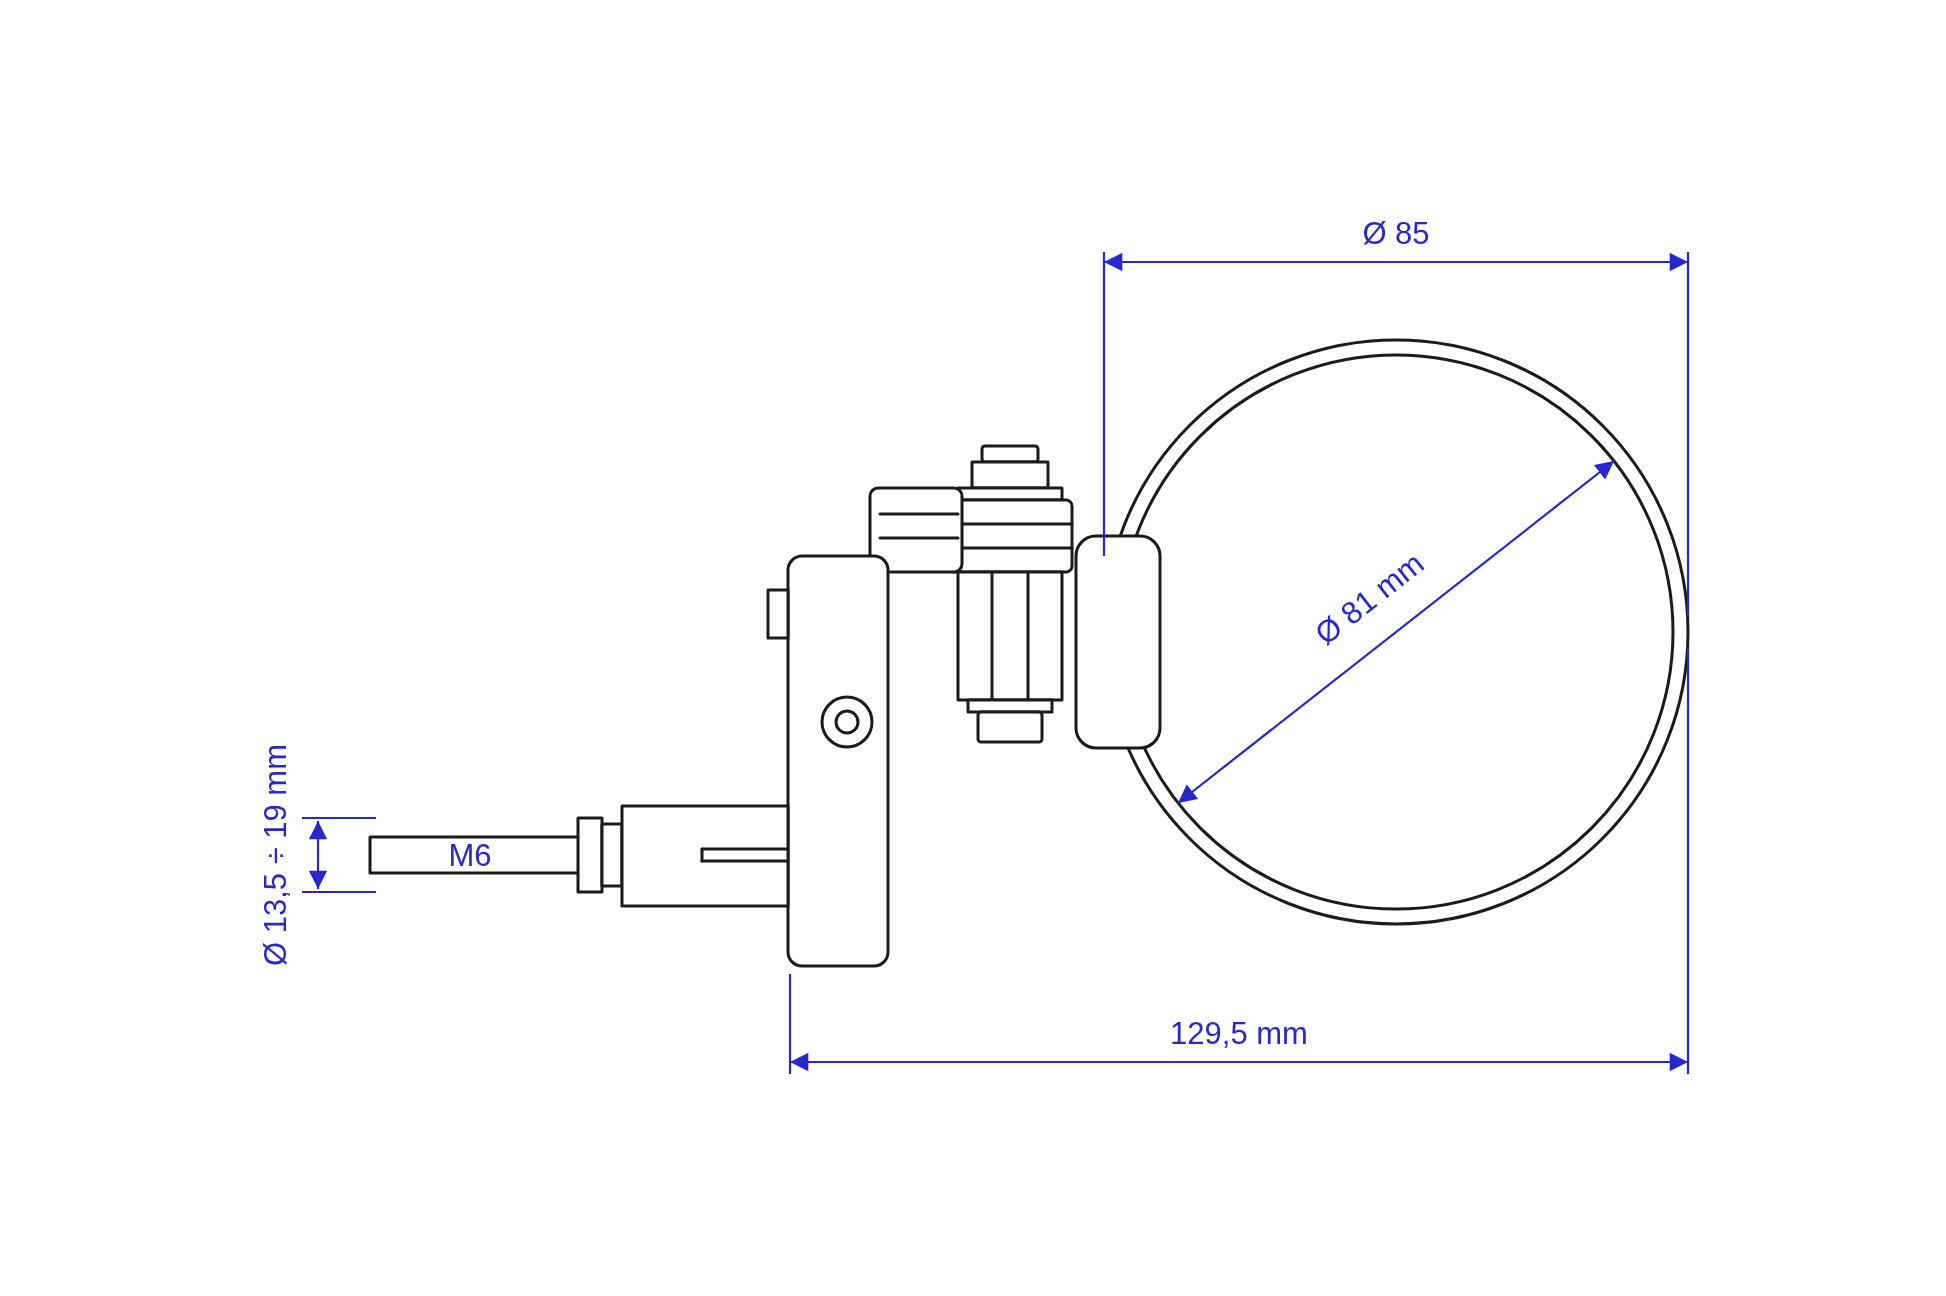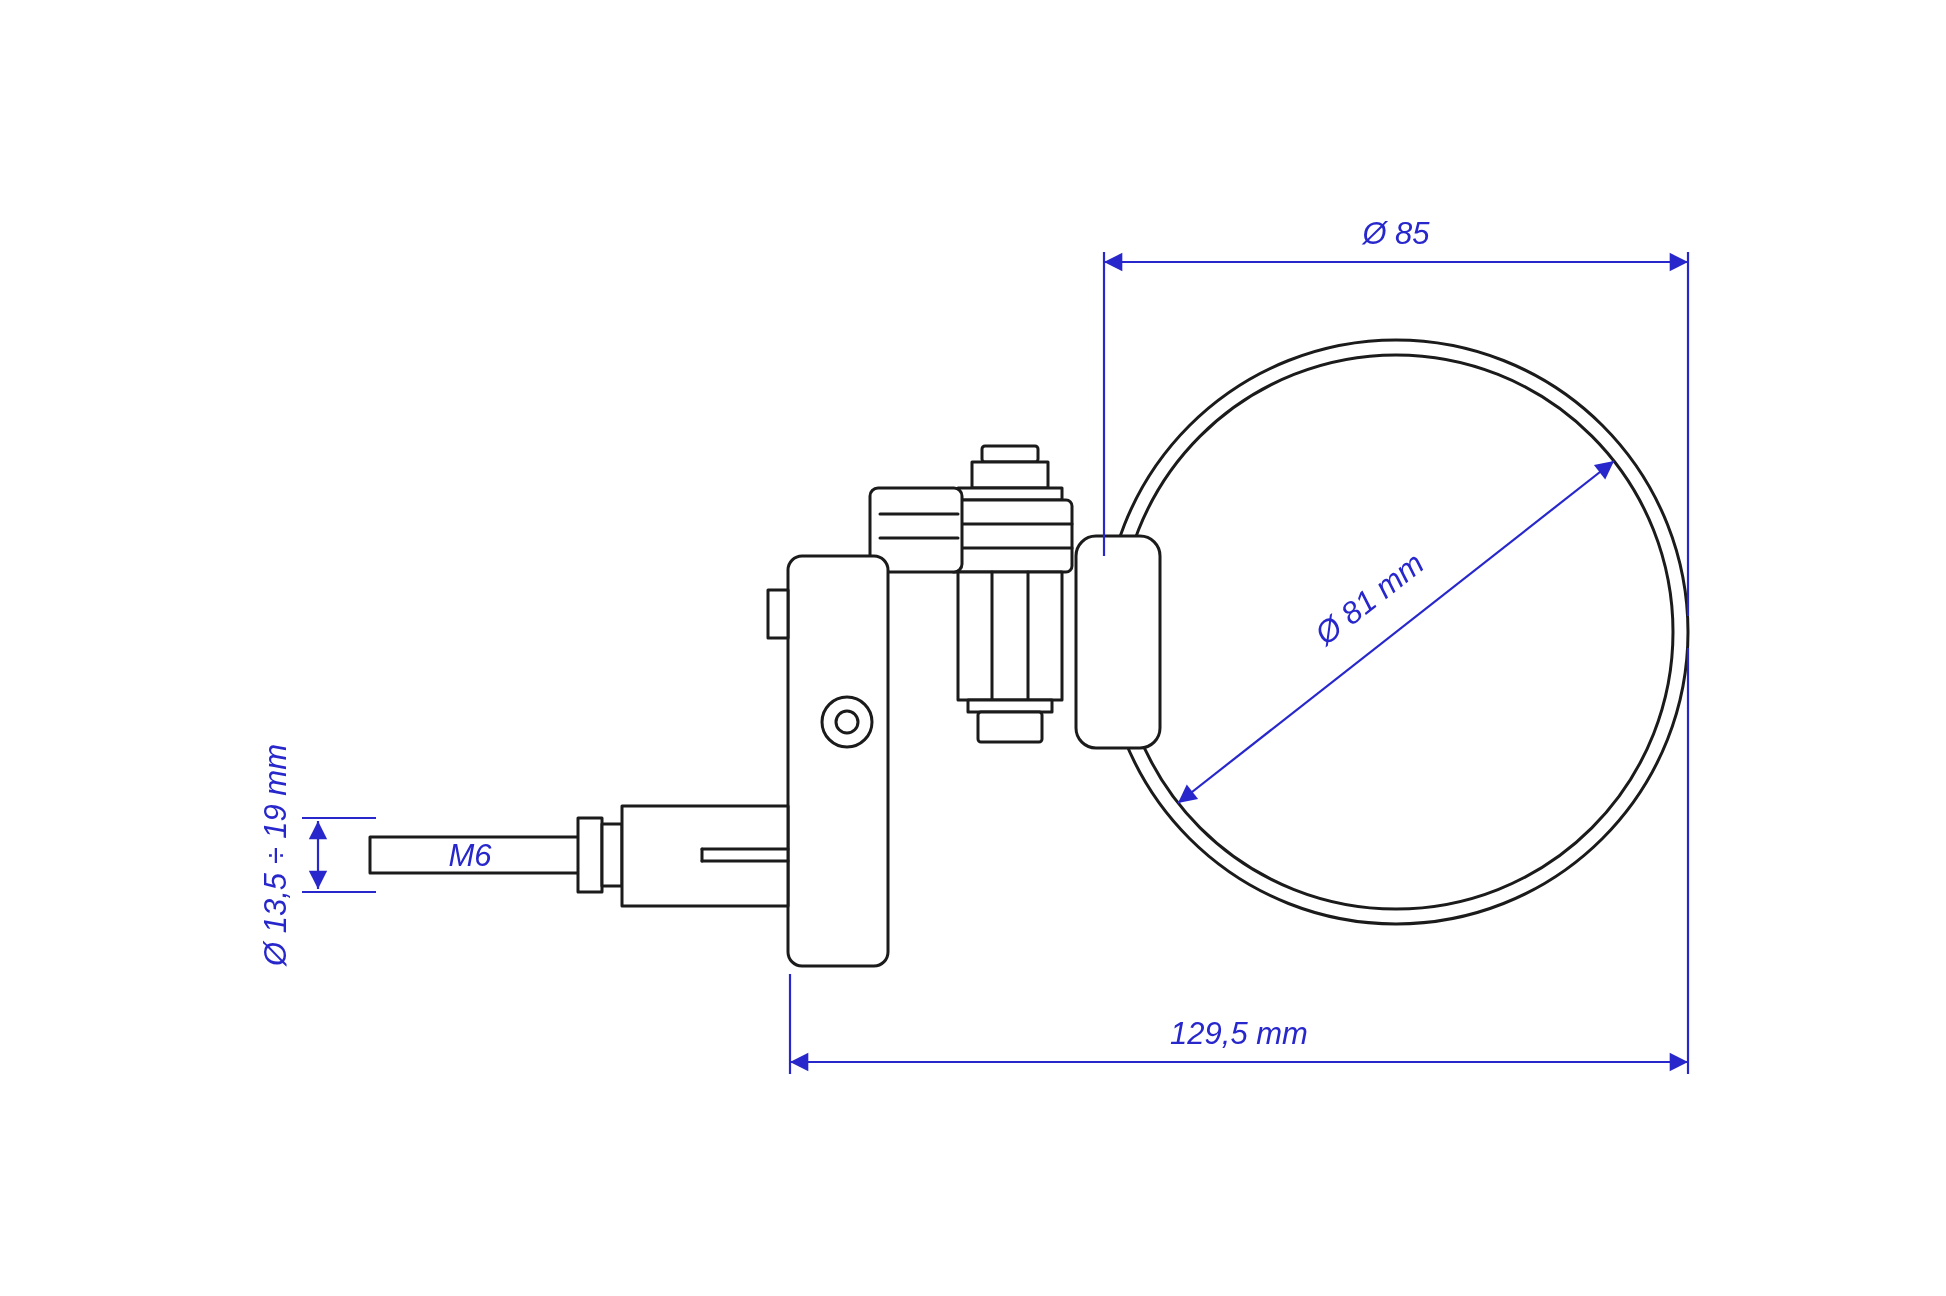--- a/index.html
+++ b/index.html
@@ -6,21 +6,20 @@
     margin: 0;
     padding: 0;
     background: var(--background, #ffffff);
   }
   .stage {
     width: 1946px;
     height: 1296px;
     position: relative;
     background: var(--background, #ffffff);
     overflow: hidden;
-    font-style: italic;
   }
   svg { display: block; width: 100%; height: 100%; }
 
   
   .ol {
     stroke: var(--outline, #1b1b1b);
     stroke-width: 3;
     fill: none;
     stroke-linecap: round;
     stroke-linejoin: round;

